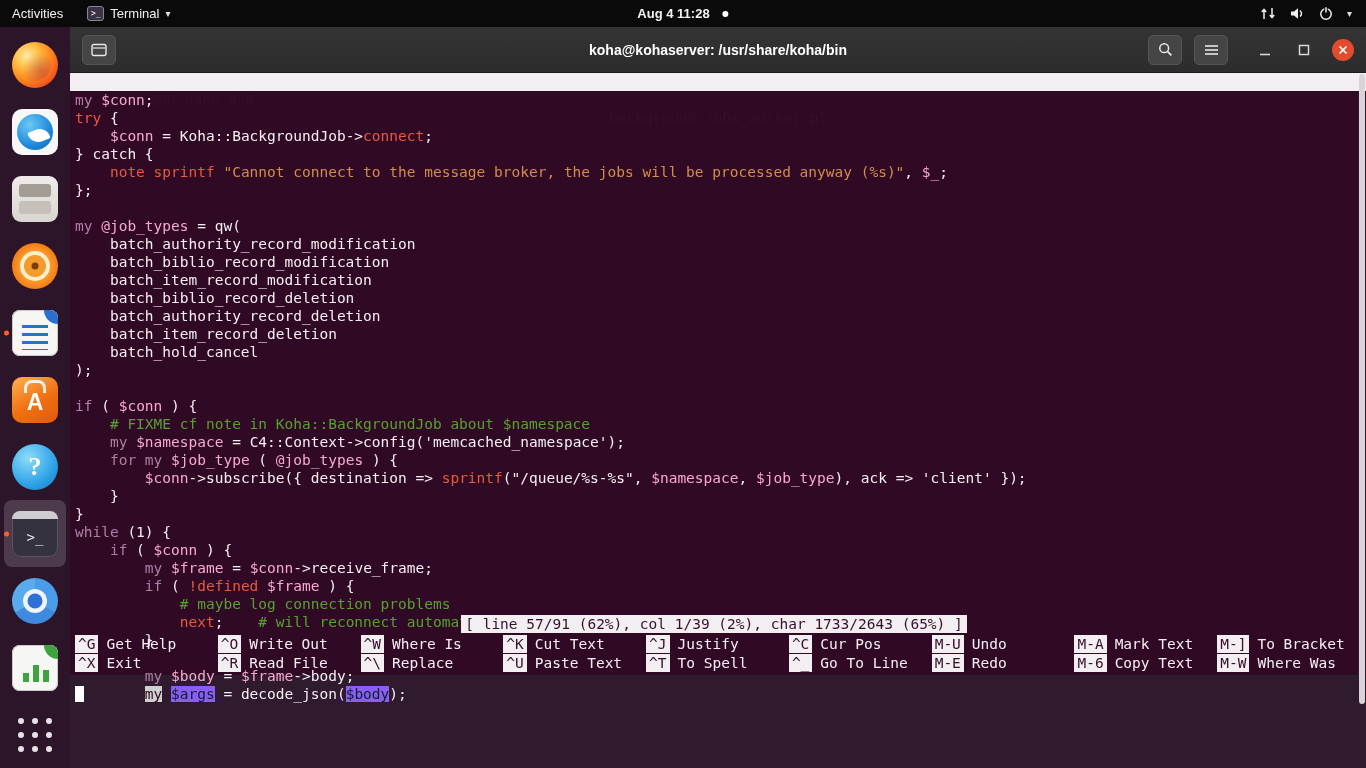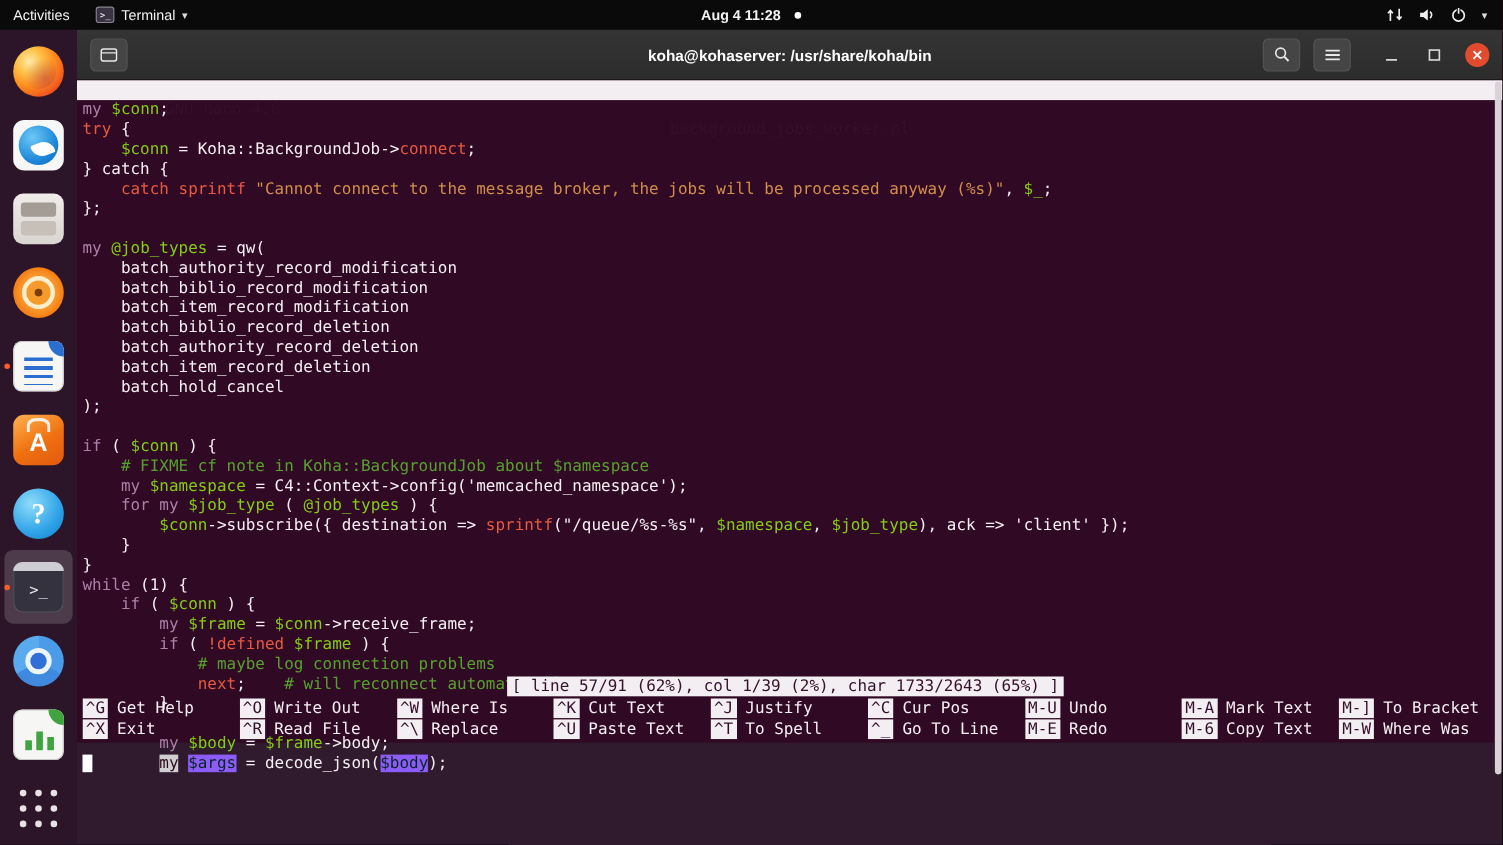--- a/index.html
+++ b/index.html
@@ -95,21 +95,21 @@
   .terminal{position:absolute;left:0;top:46px;right:0;bottom:0;background:#300a24;
             font-family:"DejaVu Sans Mono",monospace;font-size:14.5px;line-height:18px;color:#f5eef3}
   .nano-title{position:relative;height:18px;background:#f2eef1;color:#35102b;white-space:pre}
   .nano-ver{padding-left:10px}
   .nano-file{position:absolute;left:50%;transform:translateX(-50%)}
   .code{position:absolute;top:18px;left:5px;right:8px}
   .codeline{height:18px;white-space:pre}
   .tp{color:#f5eef3}
   .tk{color:#ad7fa8}
   .tr{color:#e8593f}
-  .tv{color:#84cc16}
+  .tv{color:#f9a8d4}
   .ts{color:#d28d4a}
   .tc{color:#57a12f}
   .tcurs{background:#ffffff;color:#300a24}
   .thlw{background:#cfcfcf;color:#2b0a20}
   .thlt{background:#8b5cf6;color:#082326}
   .nano-status{position:absolute;left:0;right:8px;bottom:42px;height:18px;display:flex;justify-content:center}
   .nano-status span{background:#f2eef1;color:#35102b;padding:0 4px;white-space:pre}
   .nano-shortcuts{position:absolute;left:5px;right:10px;bottom:3px;display:grid;
                   grid-template-columns:repeat(9,1fr);grid-auto-rows:19px;column-gap:4px}
   .sc-cell{display:flex;align-items:center;gap:8px;white-space:nowrap;overflow:hidden}
@@ -258,21 +258,21 @@
     <div class="terminal">
       <div class="nano-title">
         <span class="nano-ver">GNU nano 4.8</span>
         <span class="nano-file">background_jobs_worker.pl</span>
       </div>
       <div class="code">
           <div class="codeline"><span class="tk">my</span><span class="tp"> </span><span class="tv">$conn</span><span class="tp">;</span></div>
           <div class="codeline"><span class="tr">try</span><span class="tp"> {</span></div>
           <div class="codeline"><span class="tp">    </span><span class="tv">$conn</span><span class="tp"> = Koha::BackgroundJob-&gt;</span><span class="tr">connect</span><span class="tp">;</span></div>
           <div class="codeline"><span class="tp">} catch {</span></div>
-          <div class="codeline"><span class="tp">    </span><span class="tr">catch</span><span class="tp"> </span><span class="tr">sprintf</span><span class="tp"> </span><span class="ts">"Cannot connect to the message broker, the jobs will be processed anyway (%s)"</span><span class="tp">, </span><span class="tv">$_</span><span class="tp">;</span></div>
+          <div class="codeline"><span class="tp">    </span><span class="tr">note</span><span class="tp"> </span><span class="tr">sprintf</span><span class="tp"> </span><span class="ts">"Cannot connect to the message broker, the jobs will be processed anyway (%s)"</span><span class="tp">, </span><span class="tv">$_</span><span class="tp">;</span></div>
           <div class="codeline"><span class="tp">};</span></div>
           <div class="codeline">&nbsp;</div>
           <div class="codeline"><span class="tk">my</span><span class="tp"> </span><span class="tv">@job_types</span><span class="tp"> = qw(</span></div>
           <div class="codeline"><span class="tp">    batch_authority_record_modification</span></div>
           <div class="codeline"><span class="tp">    batch_biblio_record_modification</span></div>
           <div class="codeline"><span class="tp">    batch_item_record_modification</span></div>
           <div class="codeline"><span class="tp">    batch_biblio_record_deletion</span></div>
           <div class="codeline"><span class="tp">    batch_authority_record_deletion</span></div>
           <div class="codeline"><span class="tp">    batch_item_record_deletion</span></div>
           <div class="codeline"><span class="tp">    batch_hold_cancel</span></div>

